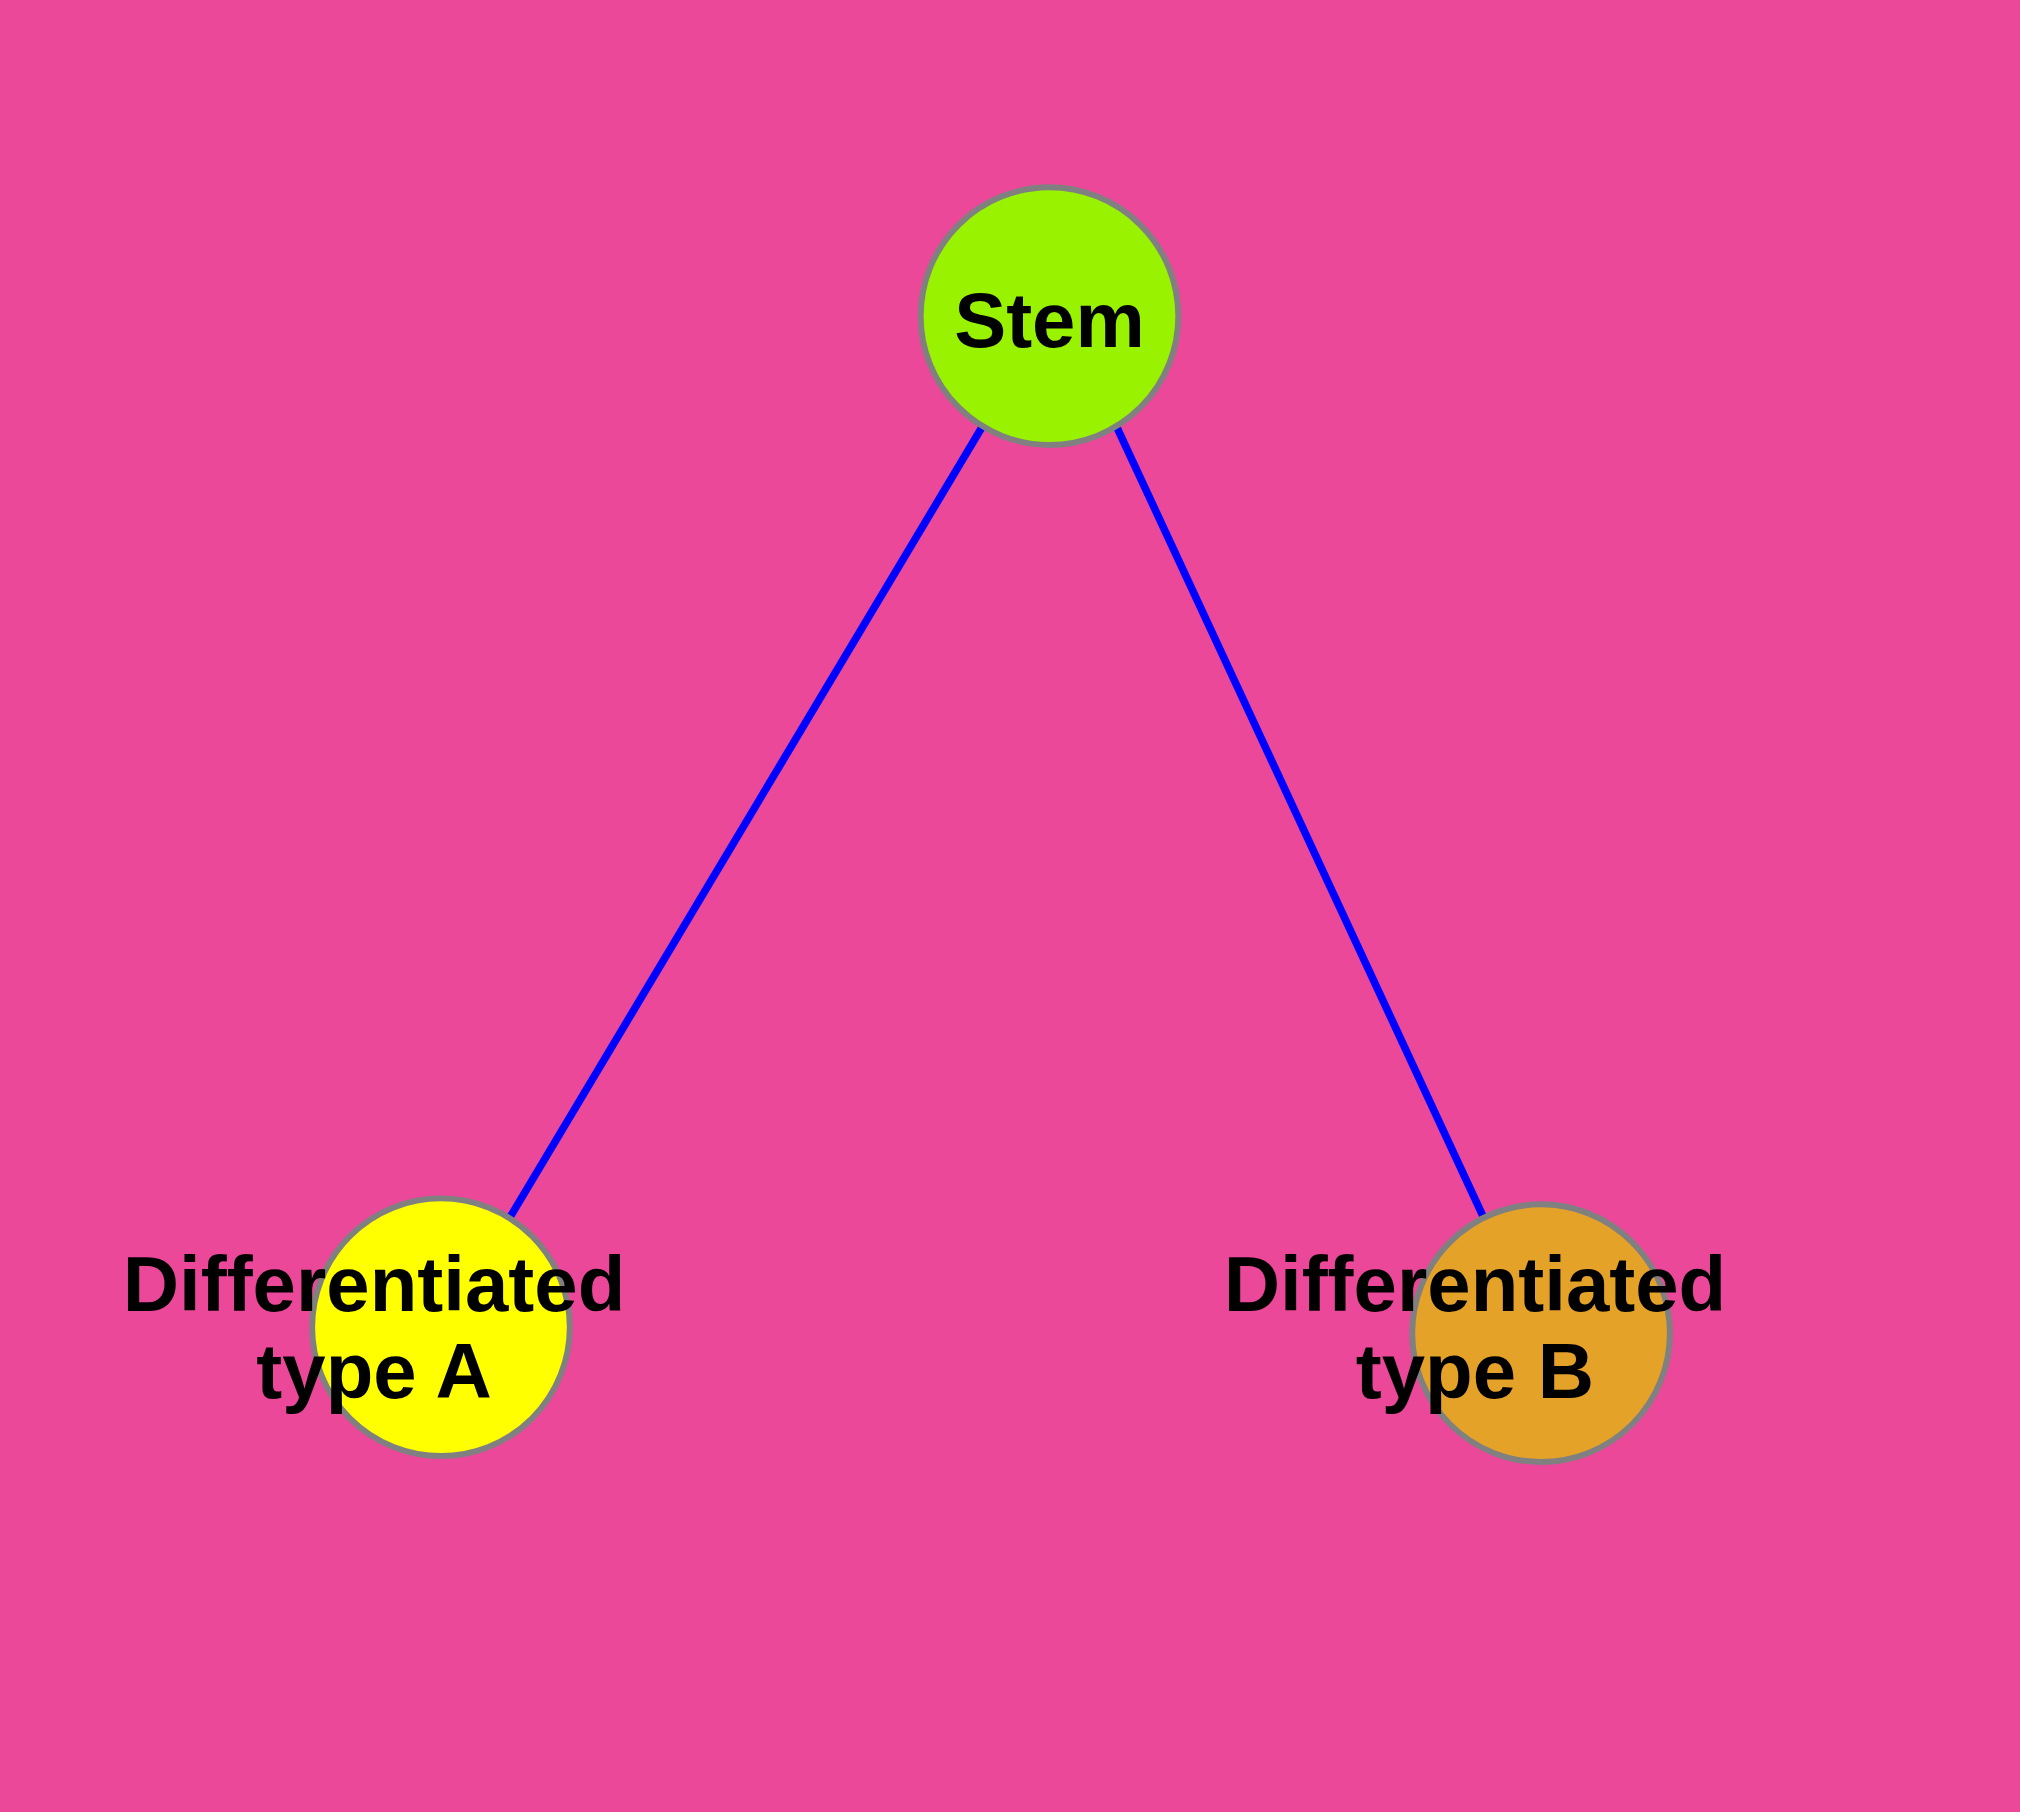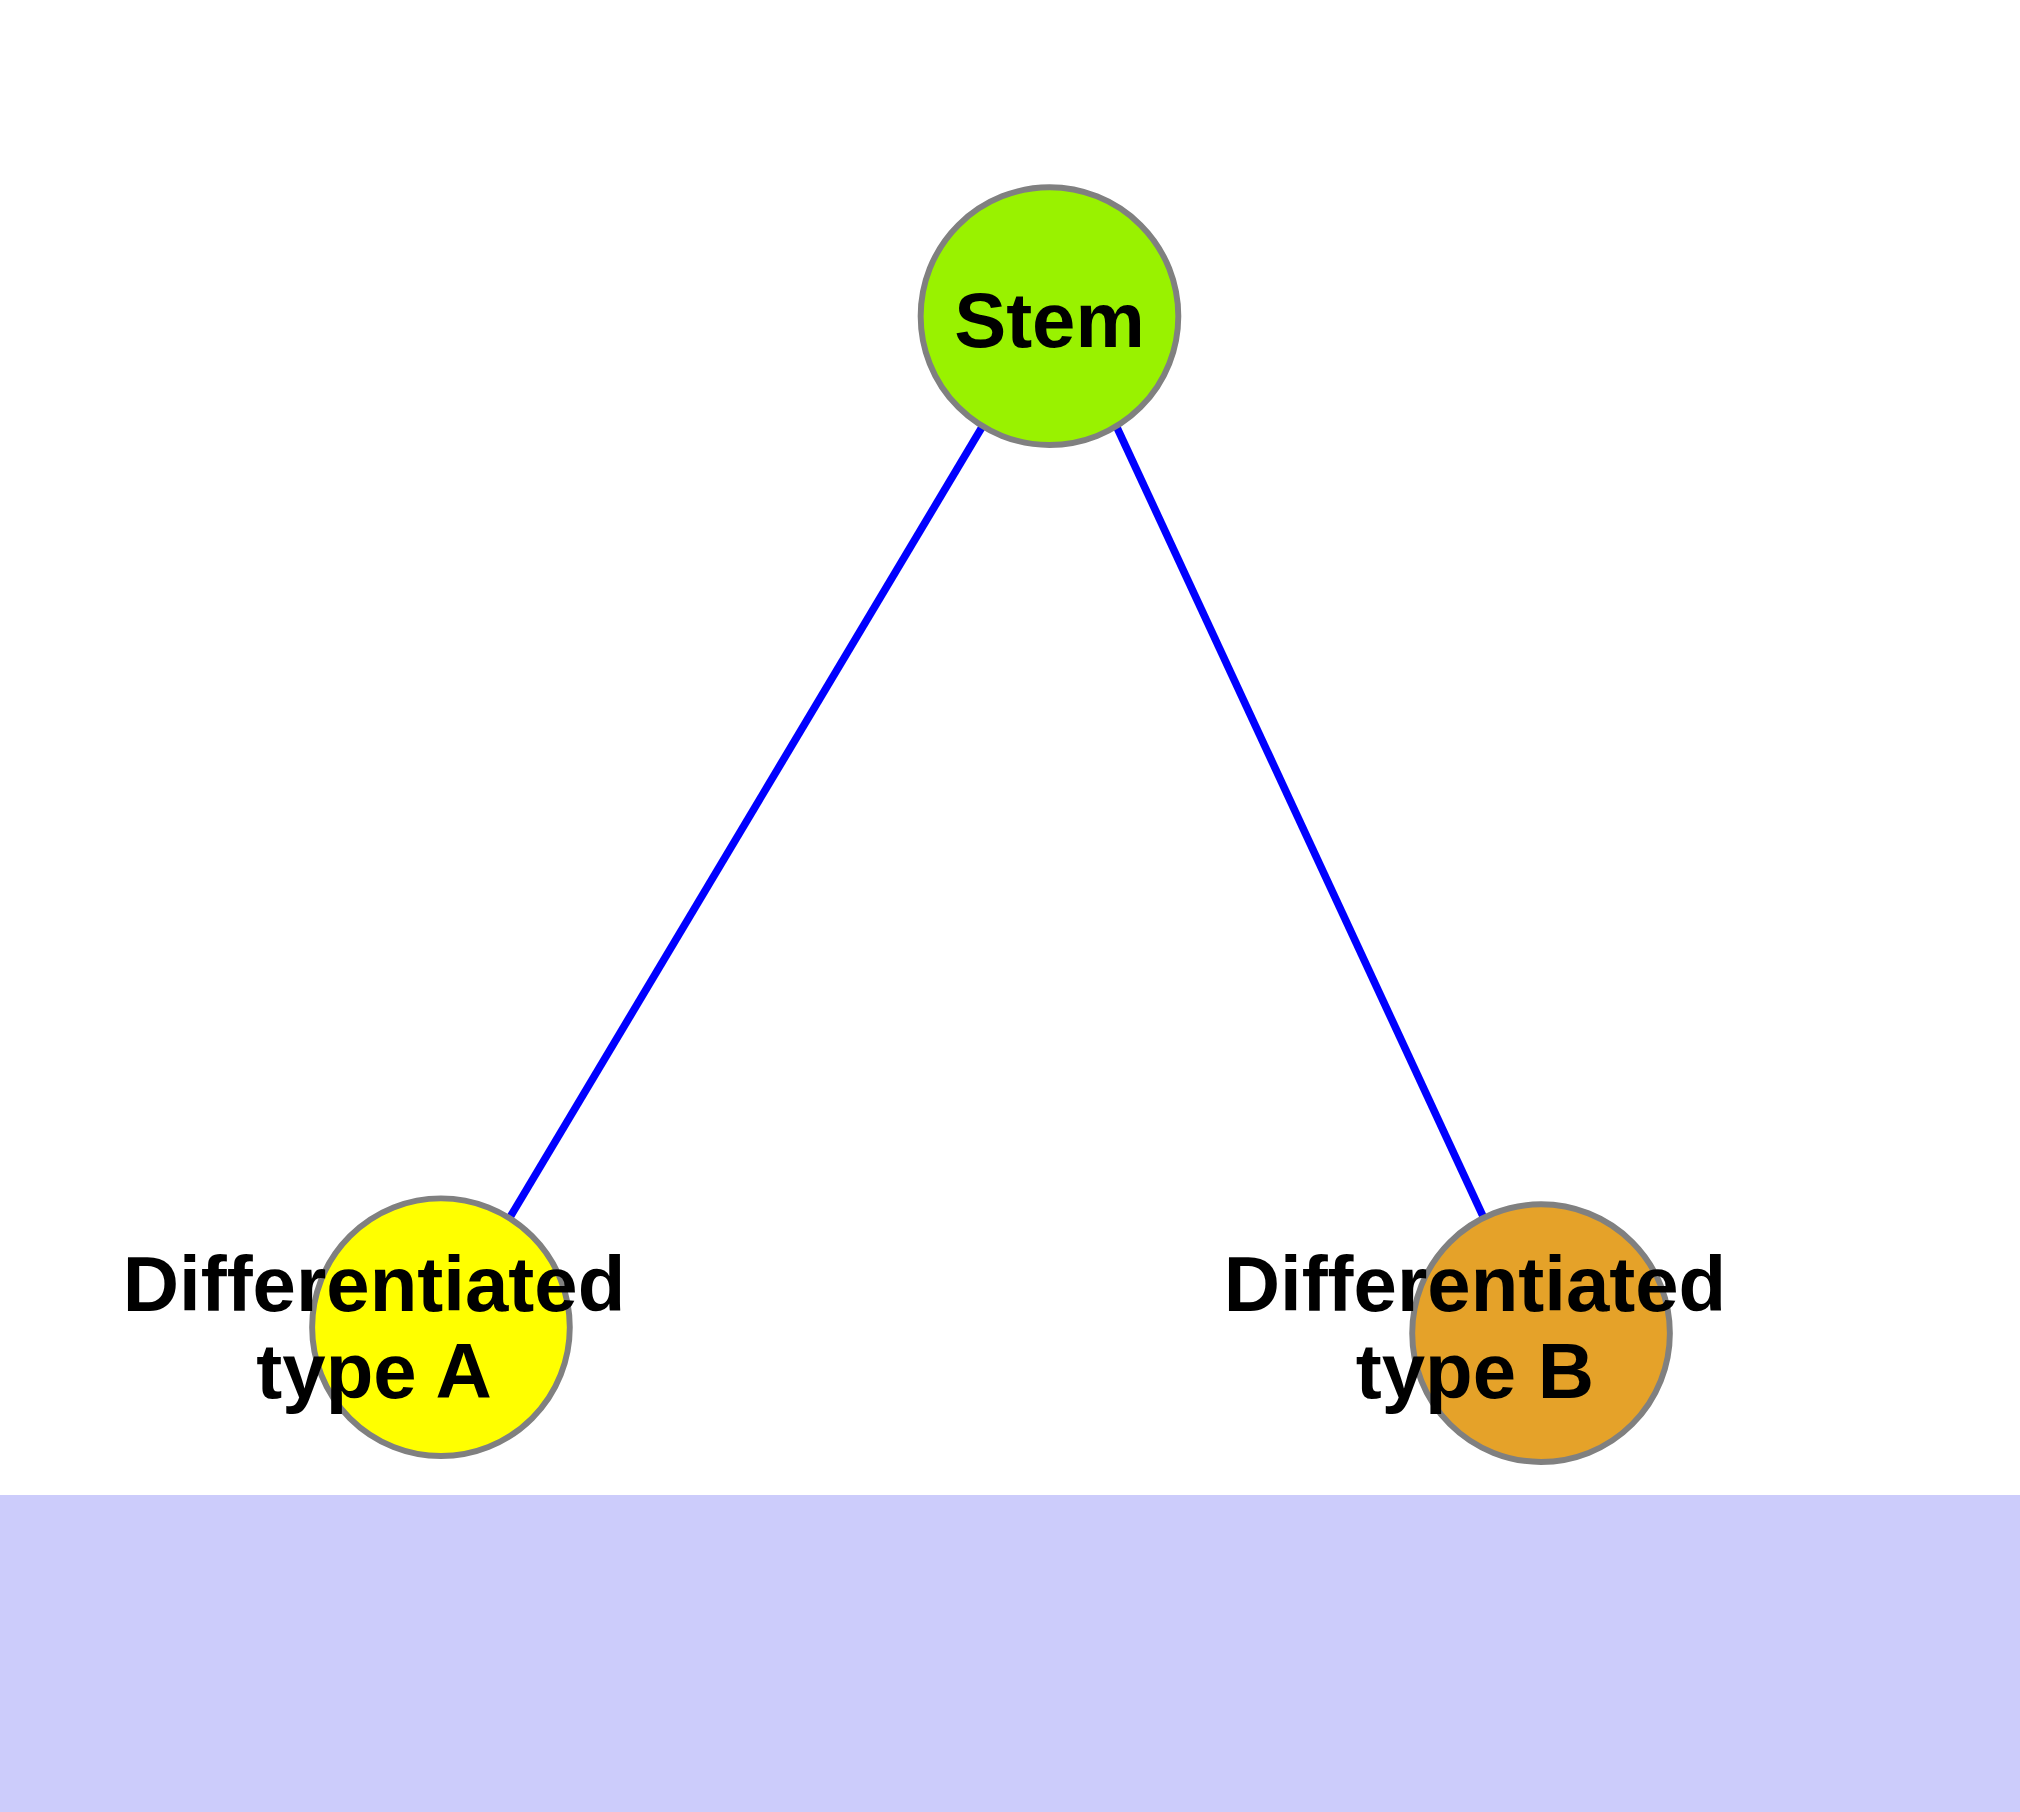--- a/index.html
+++ b/index.html
@@ -30,21 +30,21 @@
     font-family: "Liberation Sans", sans-serif;
     font-weight: bold;
     fill: #000000;
     text-anchor: middle;
     dominant-baseline: auto;
   }
 </style>
 </head>
 <body>
 
-<div id="stage" style="width: 2021px; height: 1495px; background: #ffffff;">
+<div id="stage" style="width: 2021px; height: 1812px; background: #ec4899;">
   <svg id="graph-svg" viewBox="0 0 2384 2138" xmlns="http://www.w3.org/2000/svg">
     <g id="edges-layer">
         <line x1="1159" y1="503" x2="601" y2="1437" stroke="#0000ff" stroke-width="9" stroke-linecap="butt"></line>
         <line x1="1317" y1="503" x2="1750" y2="1436" stroke="#0000ff" stroke-width="9" stroke-linecap="butt"></line>
       </g>
     <g id="nodes-layer">
         <circle cx="1238" cy="373" r="152" fill="#99f200" stroke="#808080" stroke-width="7"></circle>
         <circle cx="520" cy="1566" r="152" fill="#ffff00" stroke="#808080" stroke-width="7"></circle>
         <circle cx="1818" cy="1573" r="152" fill="#e5a229" stroke="#808080" stroke-width="7"></circle>
       </g>

